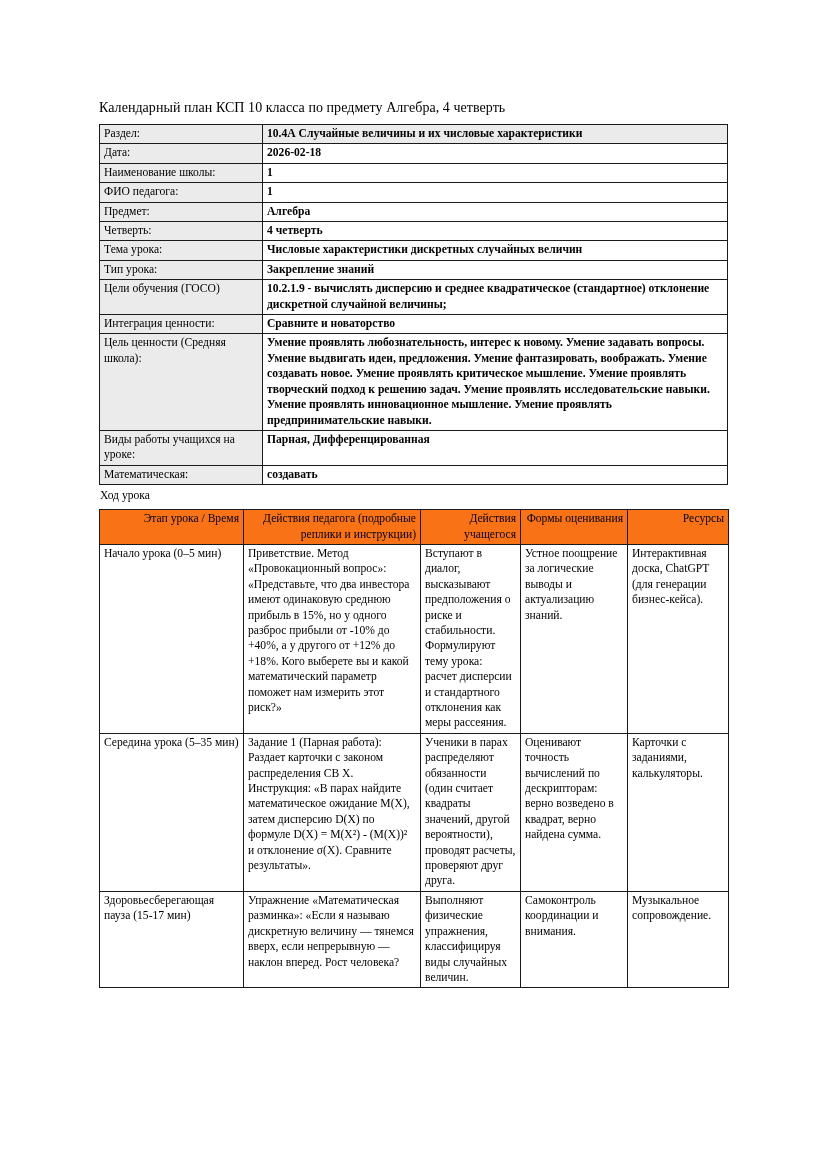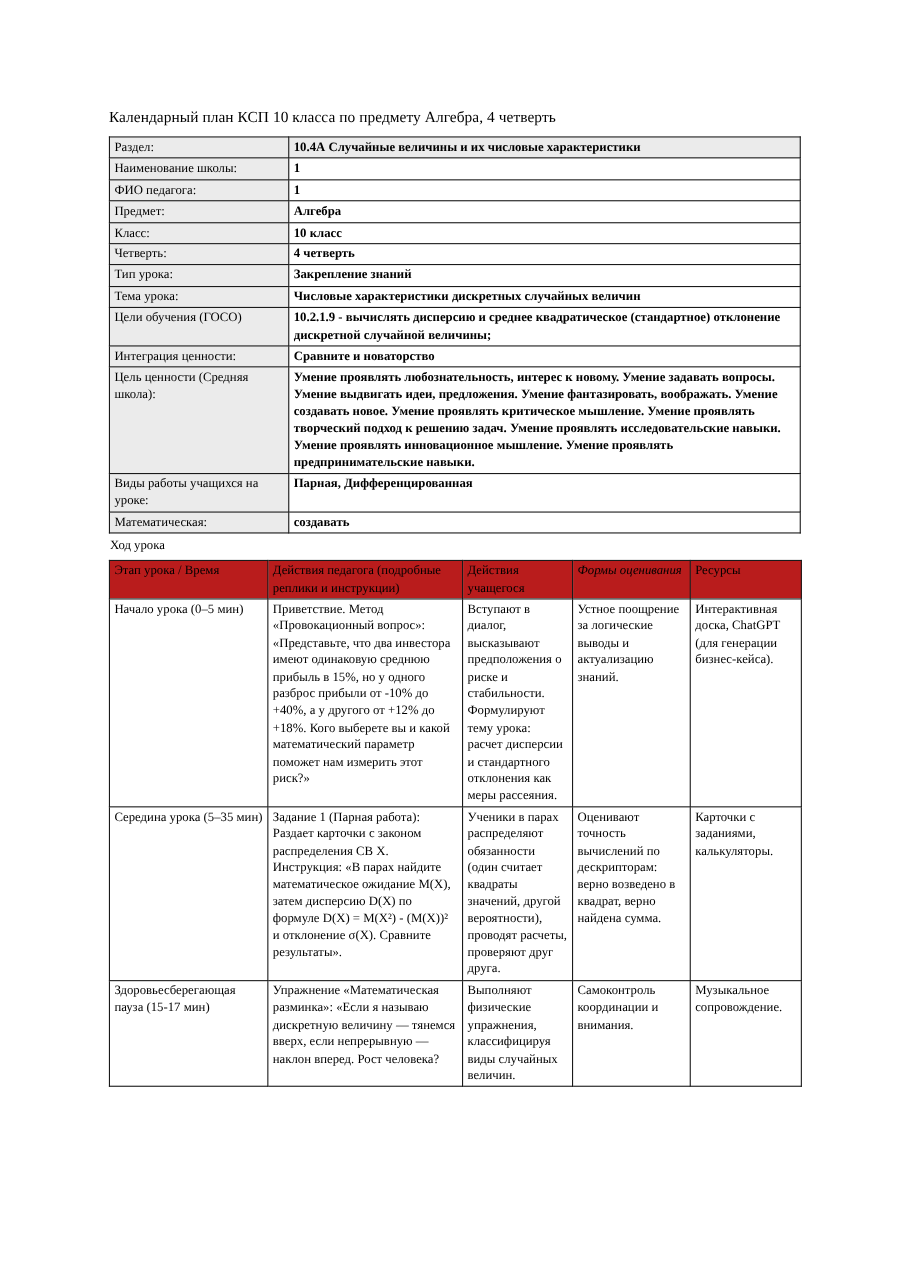--- a/index.html
+++ b/index.html
@@ -62,31 +62,31 @@
     background: #ebebeb;
   }
   table.meta .value {
     background: #ffffff;
     font-weight: bold;
   }
   table.meta tr.shaded .value {
     background: #ebebeb;
   }
   table.flow th {
-    background: #b91c1c;
+    background: #f97316;
     font-weight: normal;
-    text-align: left;
+    text-align: right;
   }
   table.flow td {
     background: #ffffff;
   }
   .c0 { width: 144px; }
   .c1 { width: 177px; }
   .c2 { width: 100px; }
-  .c3 { width: 107px; font-style: italic; }
+  .c3 { width: 107px; }
   .c4 { width: 101px; }
 </style>
 </head>
 <body>
 
 <div class="page">
   <div class="content">
 
     <p class="doc-title">Календарный план КСП 10 класса по предмету Алгебра, 4 четверть</p>
 
@@ -94,46 +94,46 @@
       <colgroup>
           <col class="meta-c0">
           <col class="meta-c1">
         </colgroup>
       <tbody>
         <tr class="shaded">
           <td class="label">Раздел:</td>
           <td class="value">10.4А Случайные величины и их числовые характеристики</td>
         </tr>
         <tr>
+          <td class="label">Дата:</td>
+          <td class="value">2026-02-18</td>
+        </tr>
+        <tr>
           <td class="label">Наименование школы:</td>
           <td class="value">1</td>
         </tr>
         <tr>
           <td class="label">ФИО педагога:</td>
           <td class="value">1</td>
         </tr>
         <tr>
           <td class="label">Предмет:</td>
           <td class="value">Алгебра</td>
         </tr>
         <tr>
-          <td class="label">Класс:</td>
-          <td class="value">10 класс</td>
-        </tr>
-        <tr>
           <td class="label">Четверть:</td>
           <td class="value">4 четверть</td>
         </tr>
         <tr>
+          <td class="label">Тема урока:</td>
+          <td class="value">Числовые характеристики дискретных случайных величин</td>
+        </tr>
+        <tr>
           <td class="label">Тип урока:</td>
           <td class="value">Закрепление знаний</td>
-        </tr>
-        <tr>
-          <td class="label">Тема урока:</td>
-          <td class="value">Числовые характеристики дискретных случайных величин</td>
         </tr>
         <tr>
           <td class="label">Цели обучения (ГОСО)</td>
           <td class="value">10.2.1.9 - вычислять дисперсию и среднее квадратическое (стандартное) отклонение дискретной случайной величины;</td>
         </tr>
         <tr>
           <td class="label">Интеграция ценности:</td>
           <td class="value">Сравните и новаторство</td>
         </tr>
         <tr>

